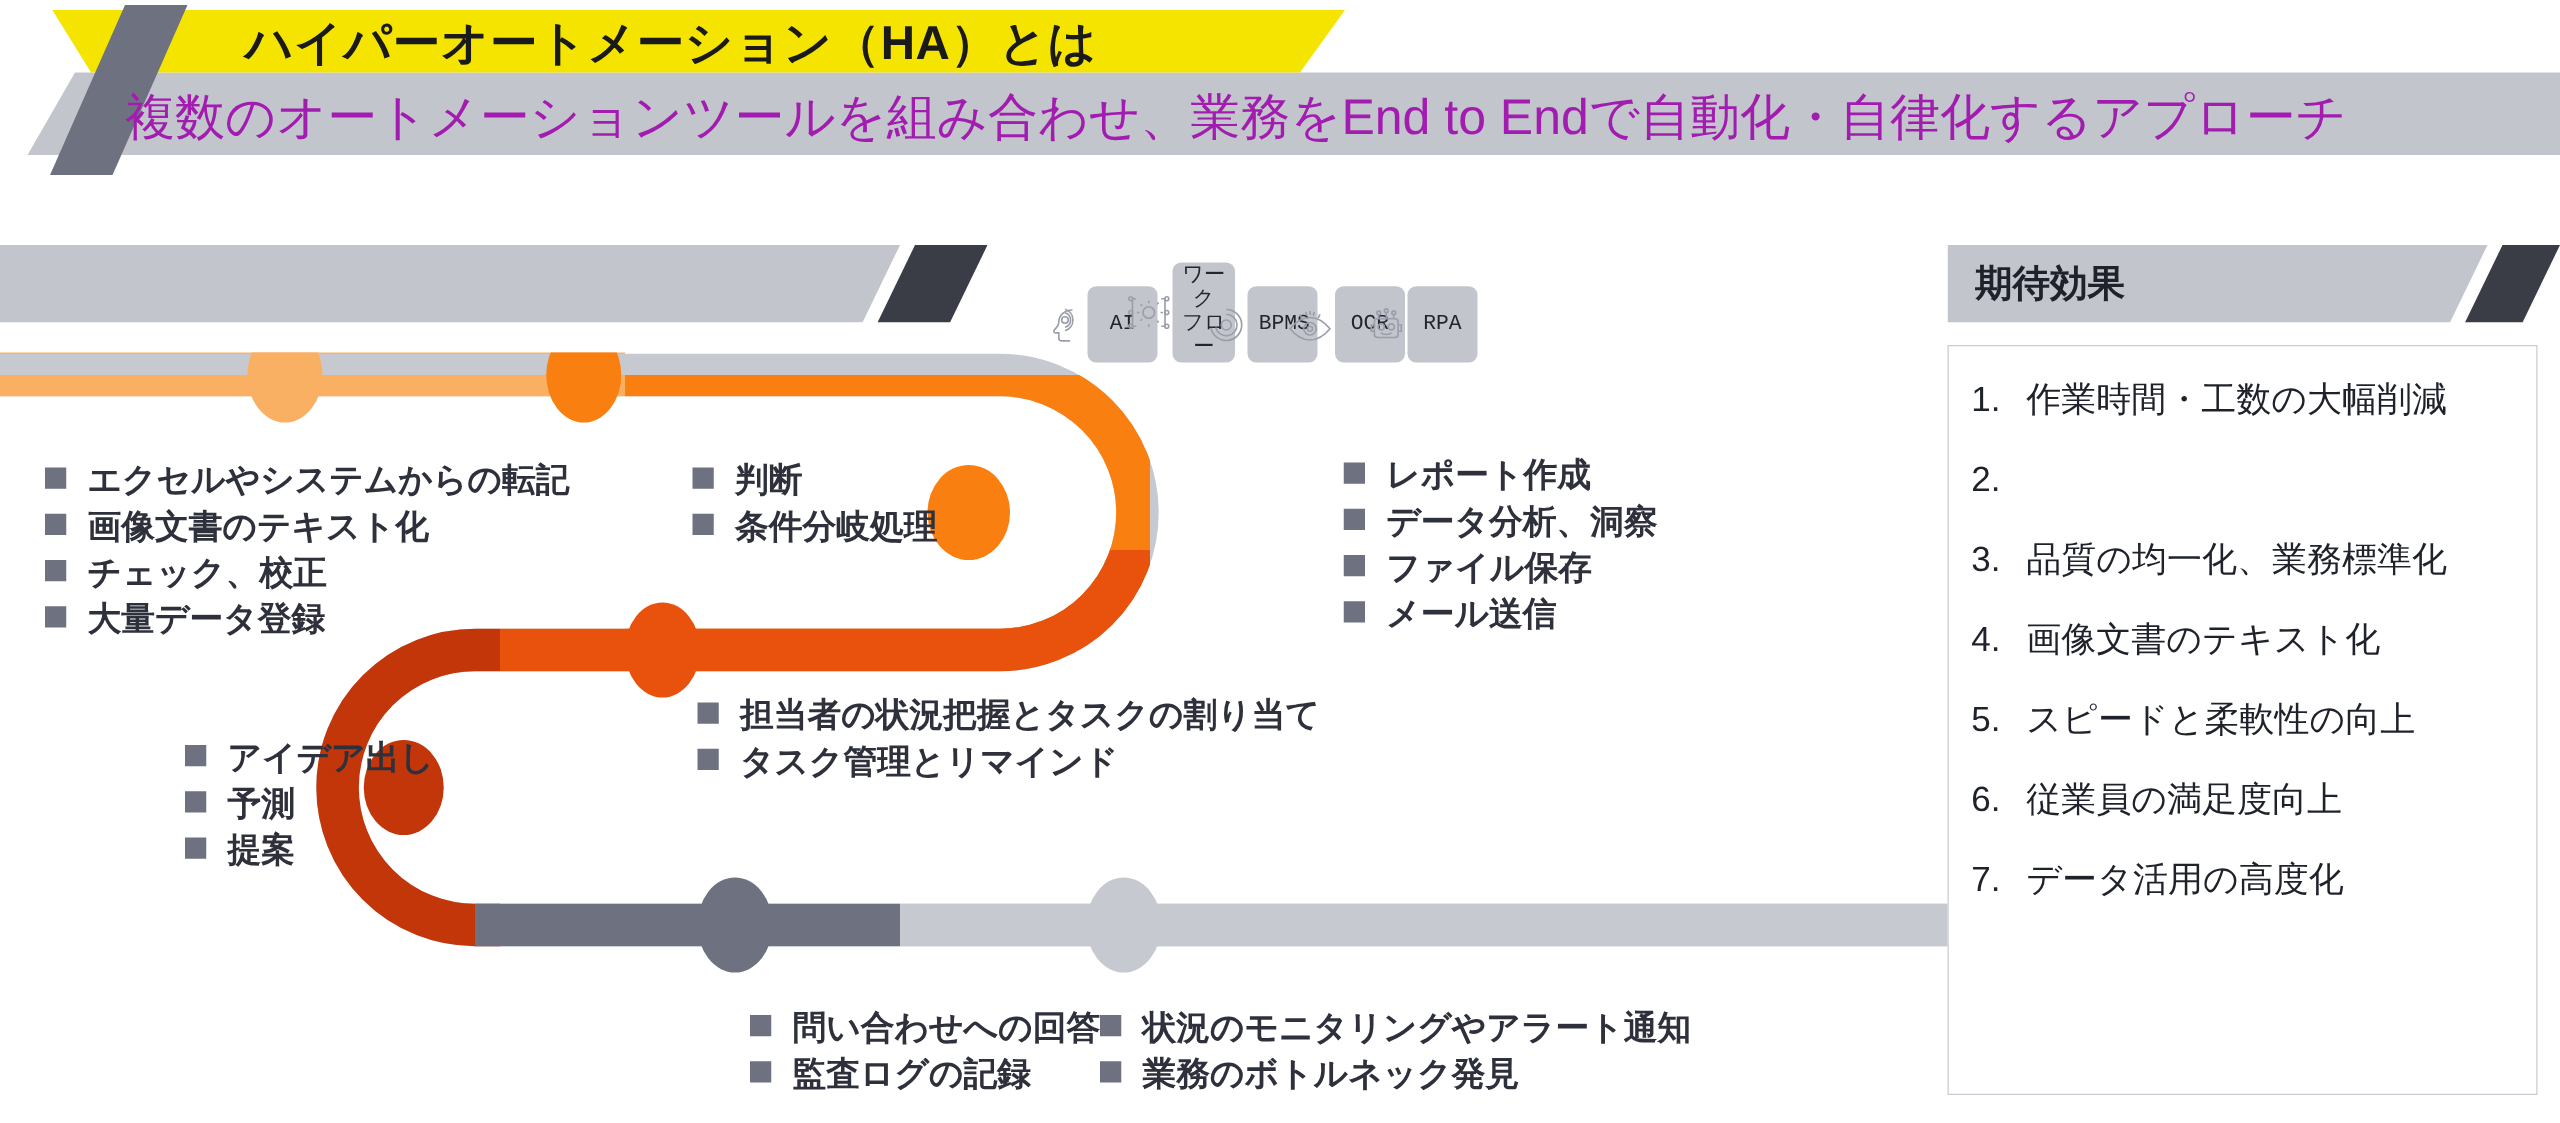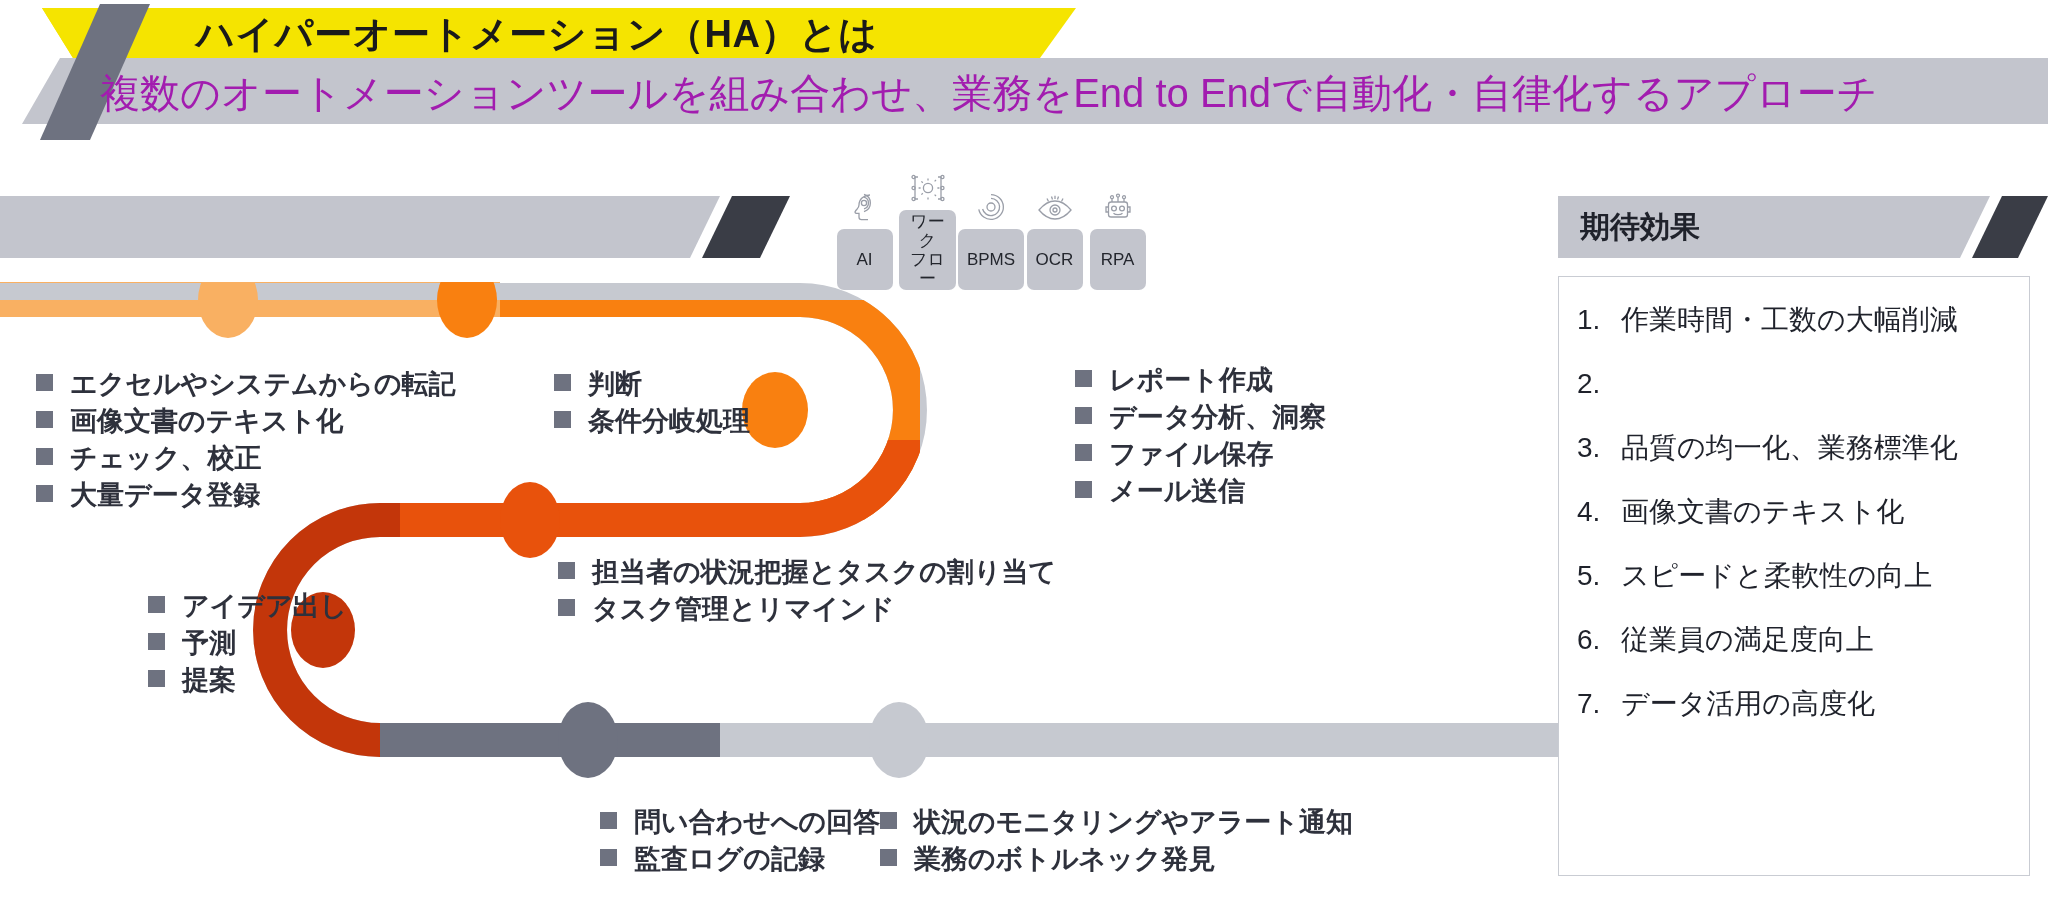--- a/index.html
+++ b/index.html
@@ -32,21 +32,21 @@
   .sect-head .lbl{
     position:absolute;left:22px;top:0;height:62px;
     display:flex;align-items:center;
     font-size:30px;font-weight:bold;color:#1f222b;white-space:nowrap;
   }
   #sect-left{left:0;top:196px;width:790px;}
   #sect-right{left:1558px;top:196px;width:490px;}
 
   
   #tools{left:836px;top:196px;width:310px;height:94px;display:flex;gap:6px;align-items:flex-end;}
-  .tool{display:flex;flex-direction:column;align-items:center;width:58px;}
+  .tool{display:flex;flex-direction:row;align-items:center;width:58px;font-family:Liberation Mono, monospace;}
   .tool .gl{height:44px;display:flex;align-items:center;justify-content:center;}
   .tool .chip{
     background:#c3c5cd;border-radius:7px;color:#23262d;
     font-size:17px;line-height:19px;text-align:center;
     padding:21px 9px;min-width:38px;font-weight:normal;
   }
   .tool .chip.two{padding:2px 6px;font-size:17px;line-height:19px;}
 
   
   #flow{left:0;top:282px;width:1560px;height:500px;}

